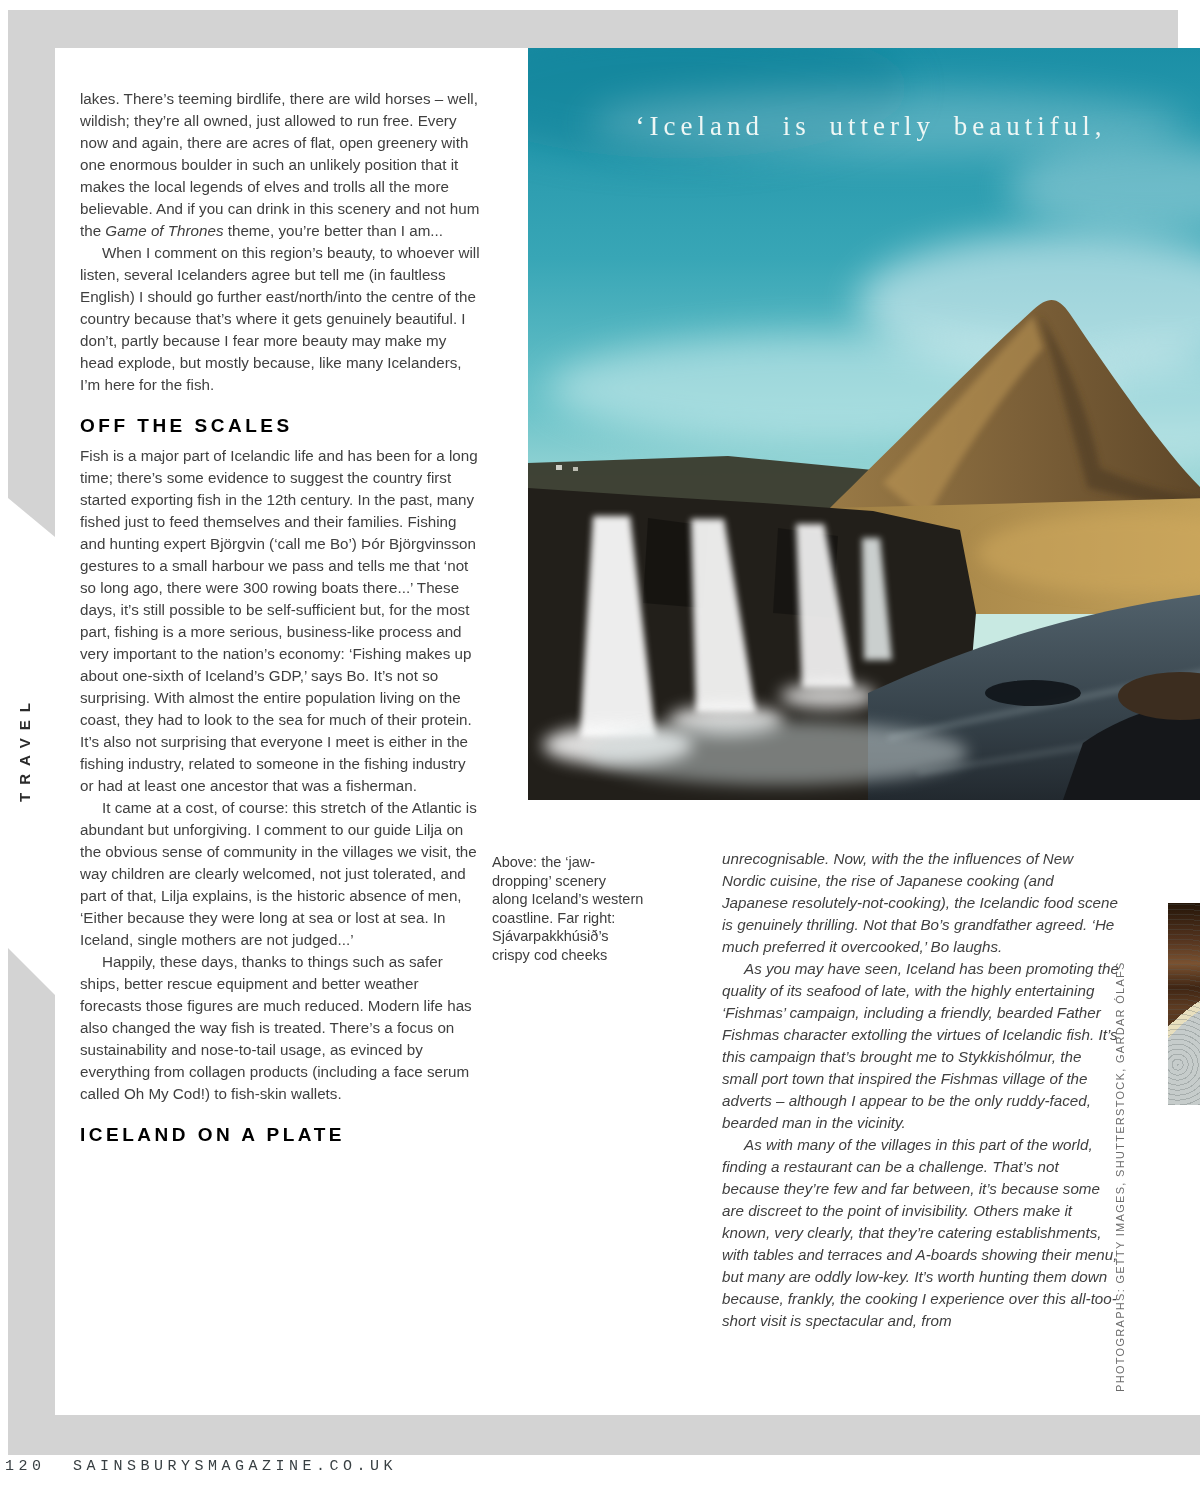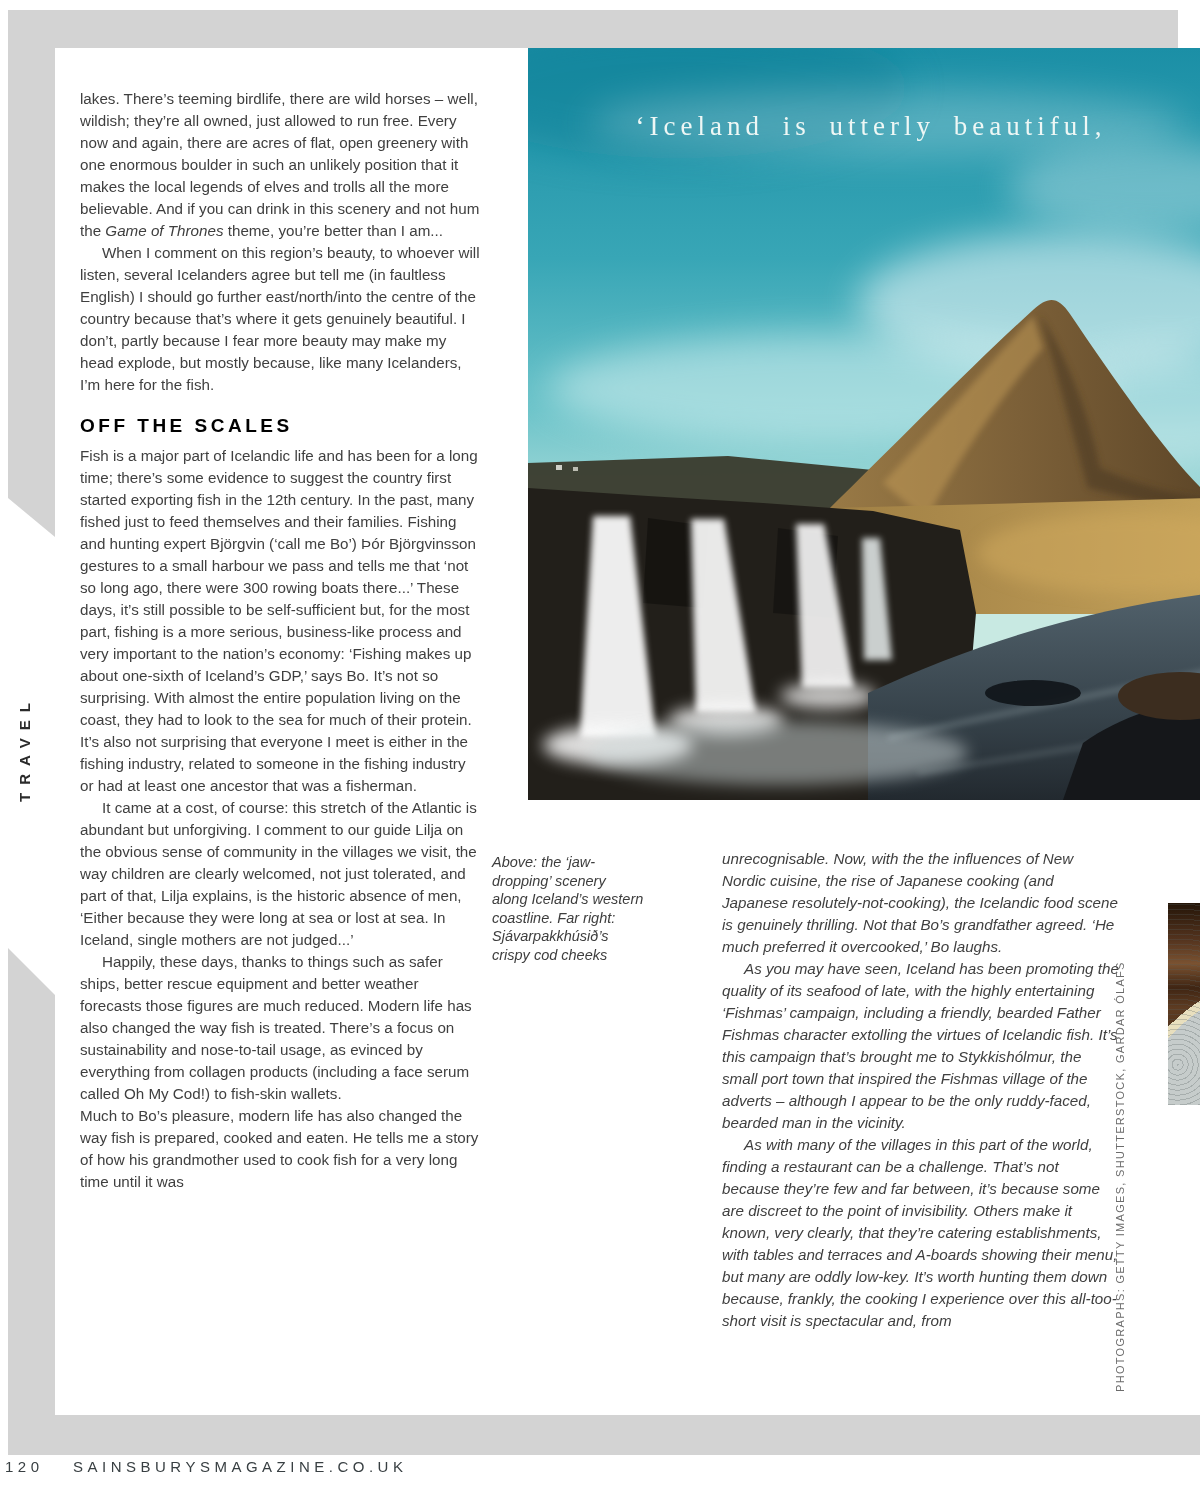--- a/index.html
+++ b/index.html
@@ -49,36 +49,36 @@
     margin:18px 0 7px 0;font-size:19px;line-height:24px;font-weight:700;
     letter-spacing:3.5px;color:#000000;
   }
   .col h2:first-child{margin-top:0;}
   .col em{}
   .col-left{left:80px;top:88px;width:402px;}
   .col-right{left:722px;top:848px;width:398px;font-style:italic;}
 
   .caption{
     position:absolute;left:492px;top:853px;width:152px;
-    font-size:14.5px;line-height:18.5px;color:#3d3d3d;font-style:italic;
+    font-size:14.5px;line-height:18.5px;color:#3d3d3d;
   }
 
   
   .food-photo{
     position:absolute;left:1168px;top:903px;width:32px;height:202px;
     background-image:
       repeating-radial-gradient(circle at 30% 80%, rgba(85,95,95,.28) 0 1px, rgba(0,0,0,0) 1px 5px),
       radial-gradient(circle 215px at 150px 275px, #c6cccb 0 205px, #e8dfbe 205px 213px, rgba(0,0,0,0) 213px),
       linear-gradient(180deg,#241508 0%,#53331e 18%,#7a5231 30%,#3f2513 42%,#5e3c22 52%,#2c1a0e 100%);
   }
 
   
   .footer{
     position:absolute;left:0;top:1458px;width:1200px;height:30px;
-    color:#383f42;font-size:15px;letter-spacing:4.5px;
+    color:#383f42;font-size:15px;letter-spacing:4.5px;font-family:Liberation Mono, monospace;
   }
   .footer .page-number{position:absolute;left:5px;top:0;}
   .footer .site{position:absolute;left:73px;top:0;}
 </style>
 </head>
 <body>
 
 <div class="band band-top"></div>
 <div class="band band-left-upper"></div>
 <div class="band band-left-lower"></div>
@@ -168,21 +168,21 @@
   </div>
 </div>
 
 <div class="col col-left" id="col-left">
     <p><span>lakes. There’s teeming birdlife, there are wild horses – well, wildish; they’re all owned, just allowed to run free. Every now and again, there are acres of flat, open greenery with one enormous boulder in such an unlikely position that it makes the local legends of elves and trolls all the more believable. And if you can drink in this scenery and not hum the </span><em>Game of Thrones</em><span> theme, you’re better than I am...</span></p>
     <p class="indent"><span>When I comment on this region’s beauty, to whoever will listen, several Icelanders agree but tell me (in faultless English) I should go further east/north/into the centre of the country because that’s where it gets genuinely beautiful. I don’t, partly because I fear more beauty may make my head explode, but mostly because, like many Icelanders, I’m here for the fish.</span></p>
     <h2><span>OFF THE SCALES</span></h2>
     <p><span>Fish is a major part of Icelandic life and has been for a long time; there’s some evidence to suggest the country first started exporting fish in the 12th century. In the past, many fished just to feed themselves and their families. Fishing and hunting expert Björgvin (‘call me Bo’) Þór Björgvinsson gestures to a small harbour we pass and tells me that ‘not so long ago, there were 300 rowing boats there...’ These days, it’s still possible to be self-sufficient but, for the most part, fishing is a more serious, business-like process and very important to the nation’s economy: ‘Fishing makes up about one-sixth of Iceland’s GDP,’ says Bo. It’s not so surprising. With almost the entire population living on the coast, they had to look to the sea for much of their protein. It’s also not surprising that everyone I meet is either in the fishing industry, related to someone in the fishing industry or had at least one ancestor that was a fisherman.</span></p>
     <p class="indent"><span>It came at a cost, of course: this stretch of the Atlantic is abundant but unforgiving. I comment to our guide Lilja on the obvious sense of community in the villages we visit, the way children are clearly welcomed, not just tolerated, and part of that, Lilja explains, is the historic absence of men, ‘Either because they were long at sea or lost at sea. In Iceland, single mothers are not judged...’</span></p>
     <p class="indent"><span>Happily, these days, thanks to things such as safer ships, better rescue equipment and better weather forecasts those figures are much reduced. Modern life has also changed the way fish is treated. There’s a focus on sustainability and nose-to-tail usage, as evinced by everything from collagen products (including a face serum called Oh My Cod!) to fish-skin wallets.</span></p>
-    <p><span>Much to Bo’s pleasure, modern life has also changed the way fish is prepared, cooked and eaten. He tells me a story of how his grandmother used to cook fish for a very long time until it was</span></p>
+    <h2><span>ICELAND ON A PLATE</span></h2>
   </div>
 
 <div class="caption">Above: the ‘jaw-dropping’ scenery along Iceland’s western coastline. Far right: Sjávarpakkhúsið’s crispy cod cheeks</div>
 
 <div class="col col-right" id="col-right">
     <p><span>unrecognisable. Now, with the the influences of New Nordic cuisine, the rise of Japanese cooking (and Japanese resolutely-not-cooking), the Icelandic food scene is genuinely thrilling. Not that Bo’s grandfather agreed. ‘He much preferred it overcooked,’ Bo laughs.</span></p>
     <p class="indent"><span>As you may have seen, Iceland has been promoting the quality of its seafood of late, with the highly entertaining ‘Fishmas’ campaign, including a friendly, bearded Father Fishmas character extolling the virtues of Icelandic fish. It’s this campaign that’s brought me to Stykkishólmur, the small port town that inspired the Fishmas village of the adverts – although I appear to be the only ruddy-faced, bearded man in the vicinity.</span></p>
     <p class="indent"><span>As with many of the villages in this part of the world, finding a restaurant can be a challenge. That’s not because they’re few and far between, it’s because some are discreet to the point of invisibility. Others make it known, very clearly, that they’re catering establishments, with tables and terraces and A-boards showing their menu, but many are oddly low-key. It’s worth hunting them down because, frankly, the cooking I experience over this all-too-short visit is spectacular and, from</span></p>
   </div>
 

